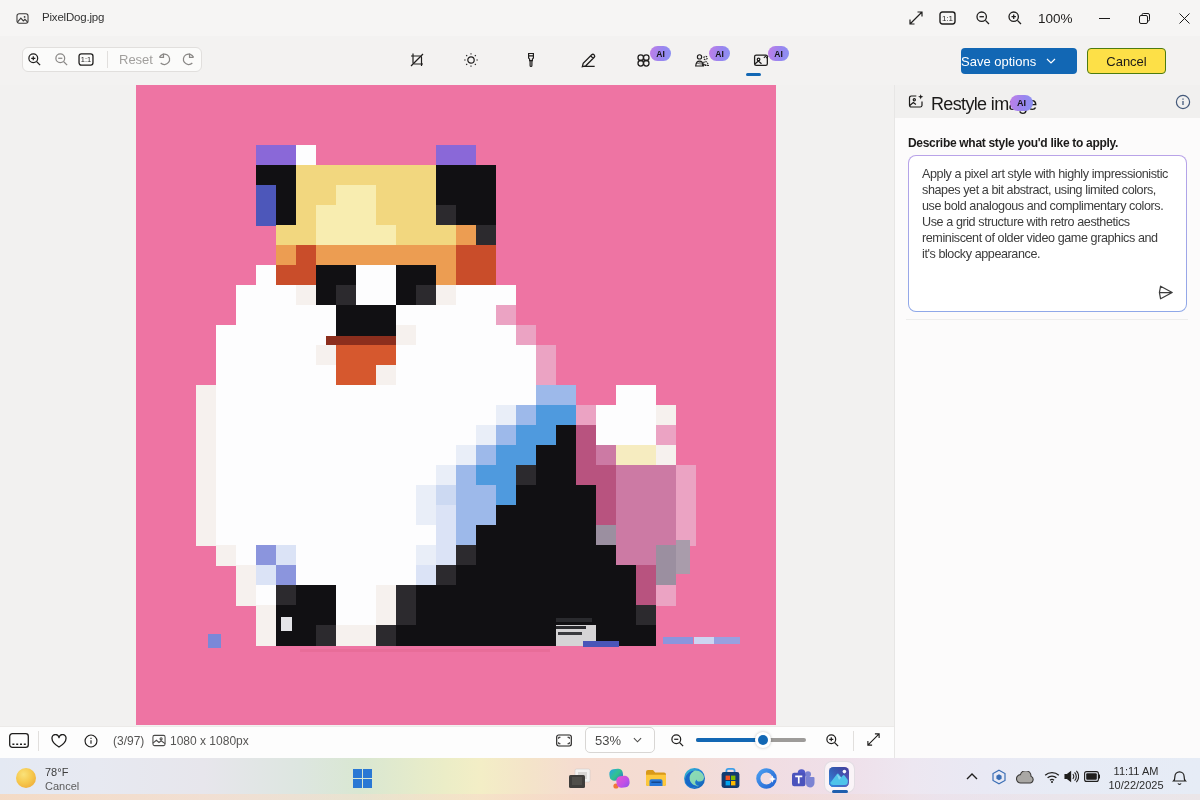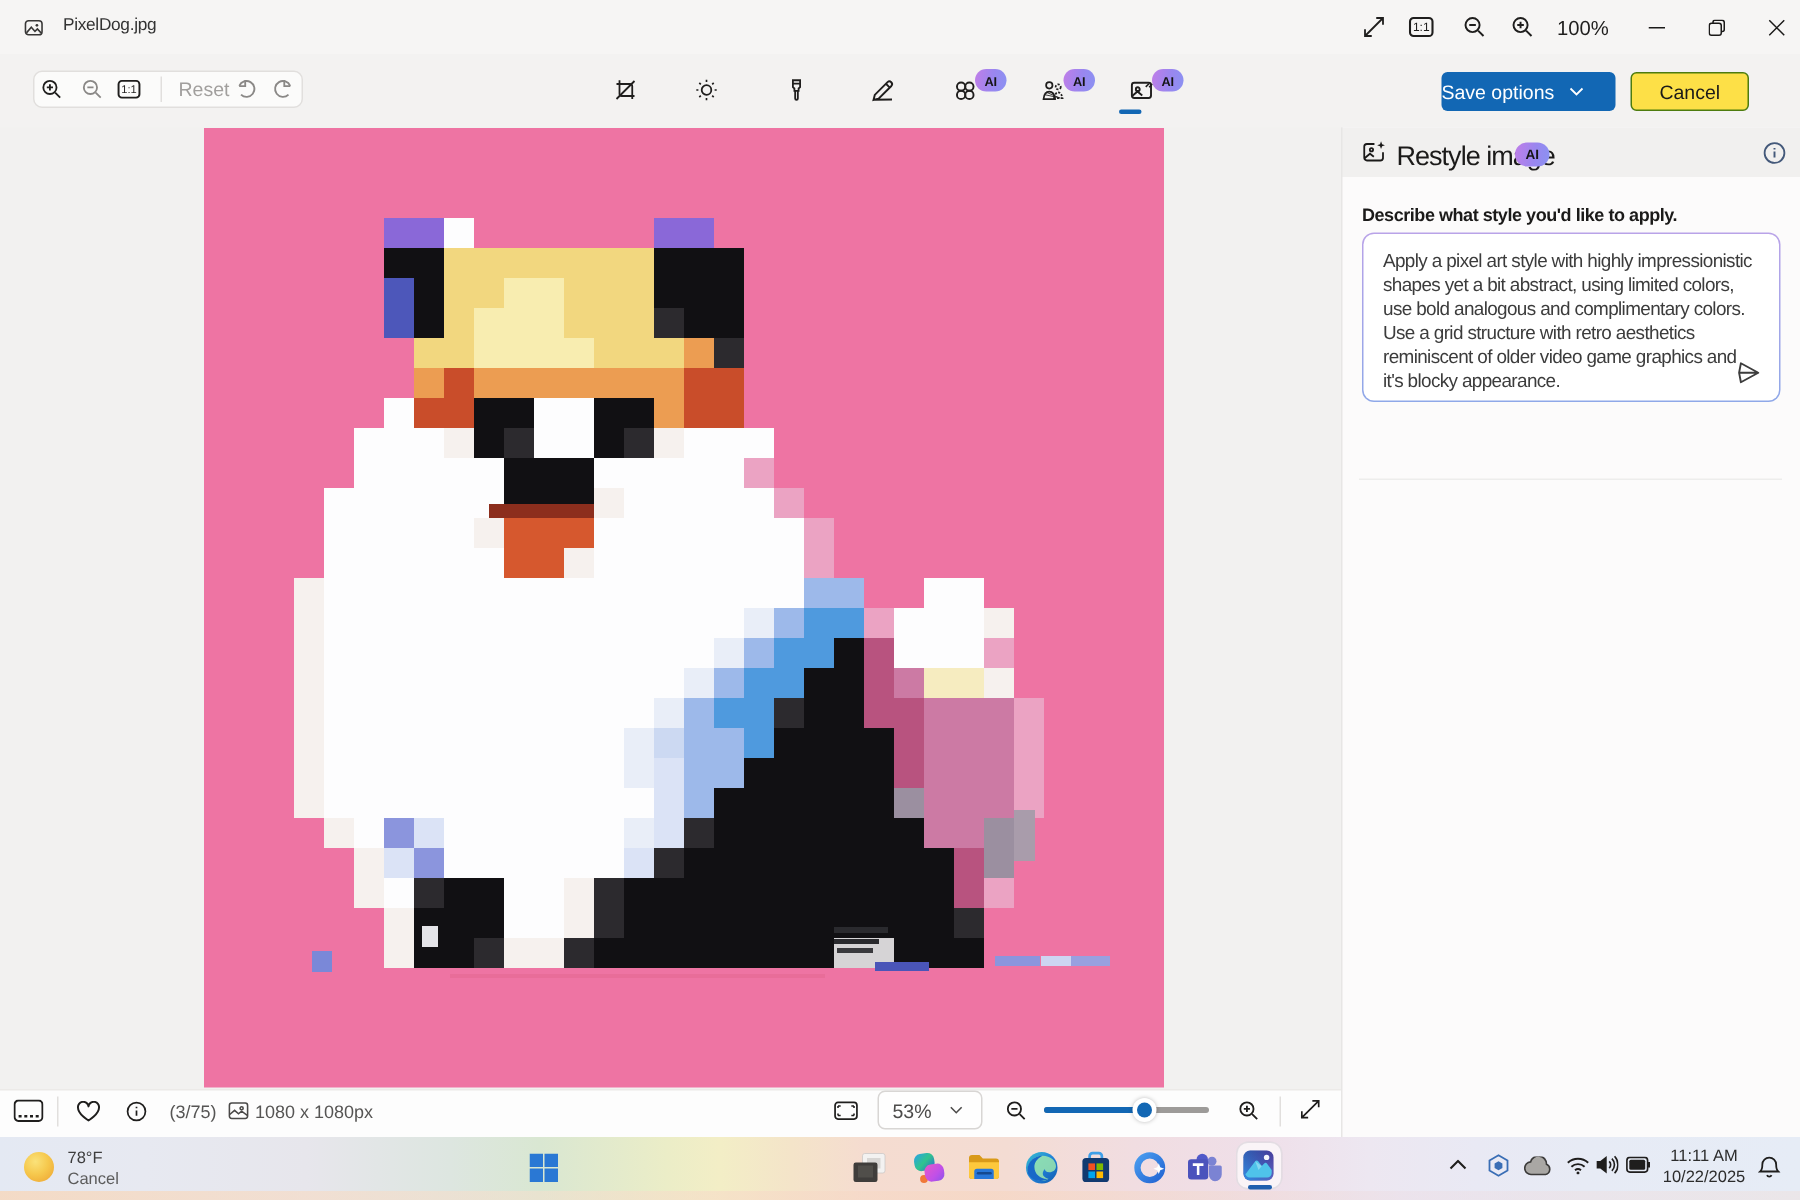--- a/index.html
+++ b/index.html
@@ -26,21 +26,21 @@
 #reset{left:119px;top:52px;font-size:13px;color:#a19f9d}
 
 #saveopt{left:961px;top:48px;width:116px;height:26px;background:#1267b4;border-radius:4px;color:#fff;font-size:13px;display:flex;align-items:center;justify-content:flex-start;gap:10px}
 #cancel{left:1087px;top:48px;width:79px;height:26px;background:#fde047;border:1px solid #4d7c0f;border-radius:4px;color:#1b1a19;font-size:13px;display:flex;align-items:center;justify-content:center}
 
 .aipill{position:absolute;border-radius:999px;background:linear-gradient(100deg,#c07ee8 0%,#9a86ef 55%,#8a92f2 100%);color:#141414;font-size:8.5px;font-weight:bold;display:flex;align-items:center;justify-content:center}
 .underline{position:absolute;background:#1267b4;border-radius:2px}
 
 #rptitle{left:931px;top:94px;font-size:18px;font-weight:normal;color:#1b1a19;letter-spacing:-.65px}
 #describe{left:908px;top:136px;font-size:12px;font-weight:bold;color:#1b1a19;letter-spacing:-.3px}
-#tawrap{left:908px;top:155px;width:279px;height:113px;border-radius:8px;background:linear-gradient(180deg,#b9a3e8,#8fa8e8);padding:1px}
+#tawrap{left:908px;top:155px;width:279px;height:157px;border-radius:8px;background:linear-gradient(180deg,#b9a3e8,#8fa8e8);padding:1px}
 #tainner{width:100%;height:100%;border-radius:7px;background:#fff;position:relative}
 #tatext{position:absolute;left:13px;top:10px;font-size:12.6px;letter-spacing:-.42px;line-height:16px;color:#3c3c3c}
 #divider2{left:906px;top:319px;width:282px;height:1px;background:#ededec}
 
 .bbtxt{position:absolute;font-size:12px;color:#565554}
 #zoombox{left:585px;top:727px;width:70px;height:26px;background:#fefefe;border:1px solid #d8d6d4;border-radius:5px}
 
 #weather{left:16px;top:768px;width:20px;height:20px;border-radius:50%;background:radial-gradient(circle at 38% 32%,#fae27a 0%,#f6c94e 45%,#eda12f 100%)}
 #wtemp{left:45px;top:766px;font-size:11px;font-weight:normal;color:#3d3d3d}
 #wsun{left:45px;top:780px;font-size:11px;color:#5c5c5c}
@@ -445,21 +445,21 @@
       <svg width="16" height="14" viewBox="0 0 16 14" fill="none" stroke="#1f1e1d" stroke-width="1.3">
         <path d="M8 13S1 8.8 1 4.5A3.5 3.5 0 0 1 8 3.6 3.5 3.5 0 0 1 15 4.5C15 8.8 8 13 8 13z" stroke-linejoin="round"></path>
       </svg>
     </div>
 <div class="abs ticn" style="left:84px;top:734px">
       <svg width="14" height="14" viewBox="0 0 16 16" fill="none" stroke="#1f1e1d" stroke-width="1.3">
         <circle cx="8" cy="8" r="6.8"></circle>
         <path d="M8 7.2v4M8 4.4v1.2"></path>
       </svg>
     </div>
-<div class="bbtxt" style="left:113px;top:734px">(3/75)</div>
+<div class="bbtxt" style="left:113px;top:734px">(3/97)</div>
 <div class="abs ticn" style="left:152px;top:734px">
       <svg width="14" height="13" viewBox="0 0 16 15" fill="none" stroke="#4a4948" stroke-width="1.2">
         <rect x="1" y="1.6" width="14" height="11.8" rx="1.8"></rect>
         <path d="M1 10.6l4-3.4 3 2.6 2.4-2 4.6 3.4"></path>
         <circle cx="10.4" cy="5.6" r="1.2"></circle>
       </svg>
     </div>
 <div class="bbtxt" style="left:170px;top:734px">1080 x 1080px</div>
 <div class="abs ticn" style="left:556px;top:734px">
       <svg width="16" height="13" viewBox="0 0 18 14" fill="none" stroke="#1f1e1d" stroke-width="1.3">

